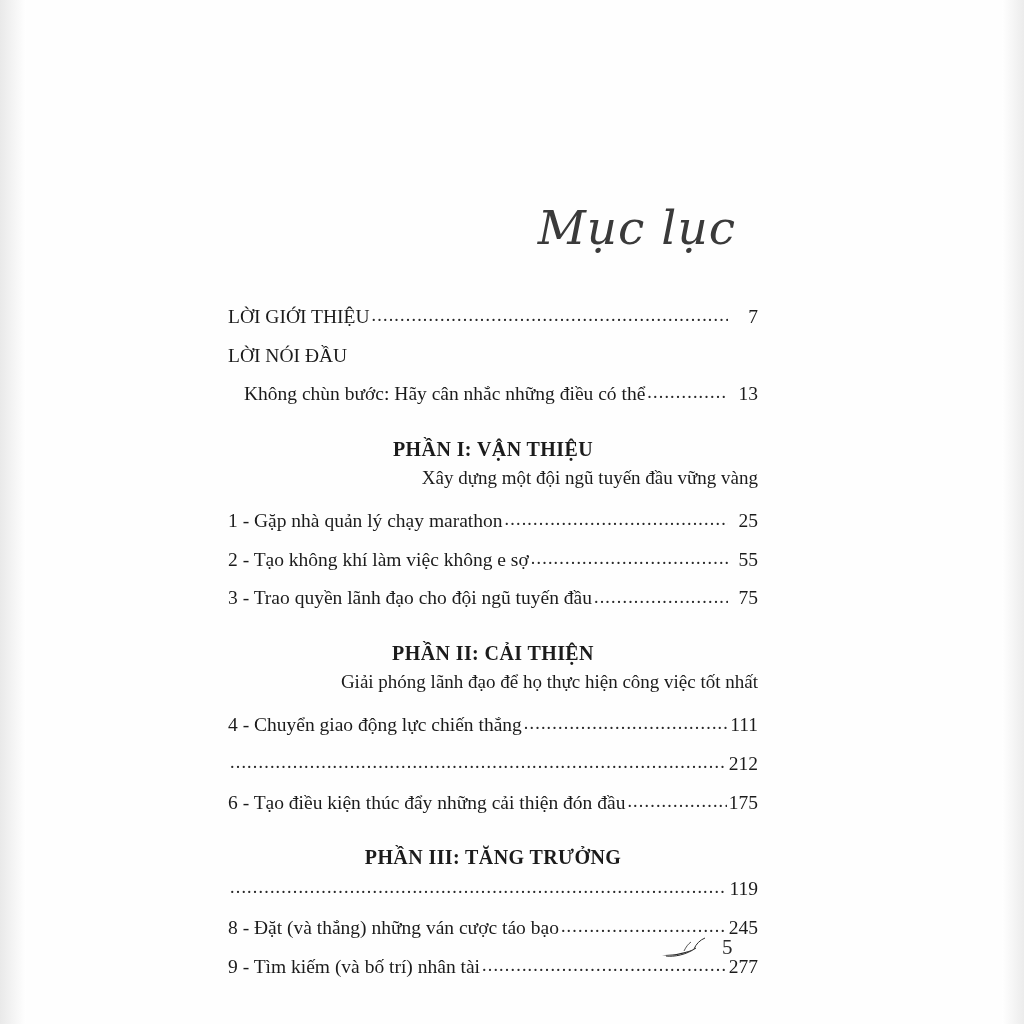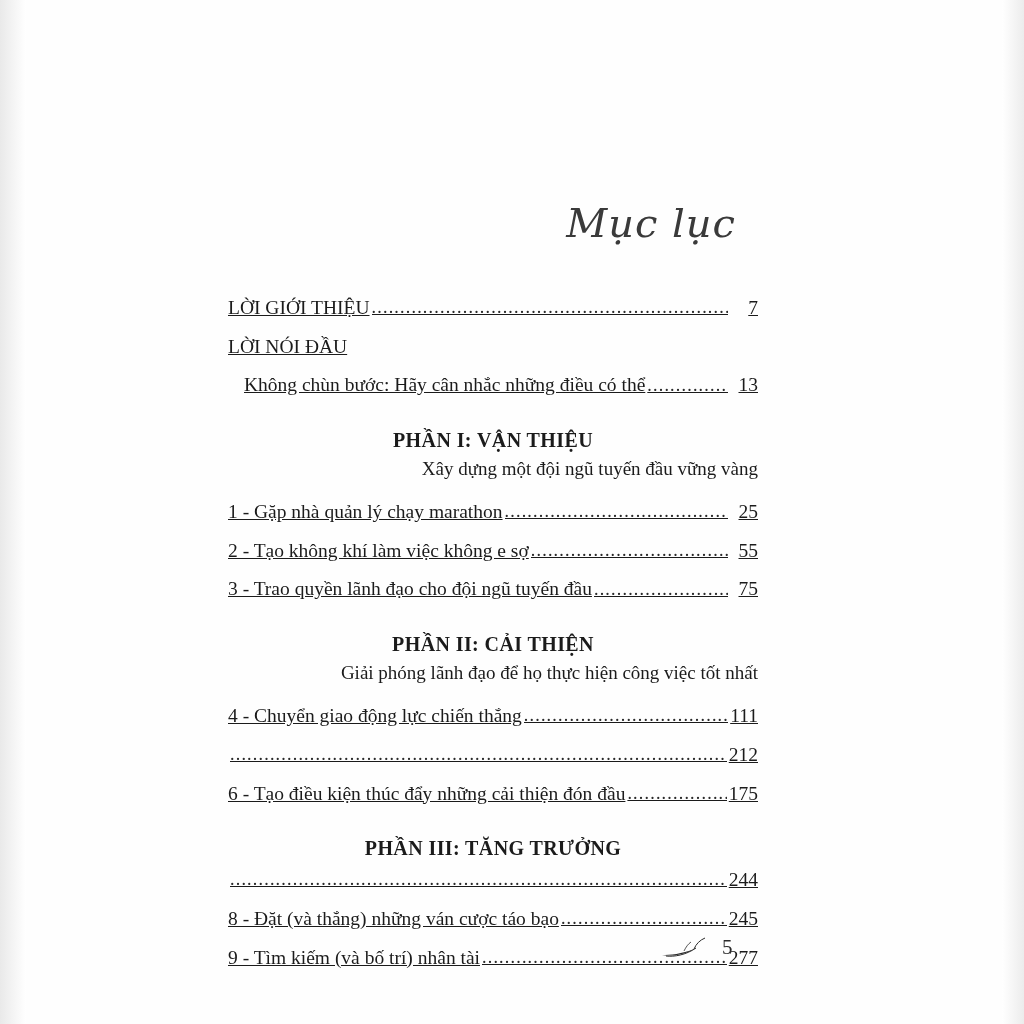--- a/index.html
+++ b/index.html
@@ -46,36 +46,35 @@
   .toc {
     position: absolute;
     left: 228px;
     top: 200px;
     width: 530px;
   }
 
   .toc-title {
     font-family: "DejaVu Serif", serif;
     font-style: italic;
-    font-size: 40px;
+    font-size: 47px;
     color: #3a3a3a;
     text-align: right;
     padding-right: 22px;
     letter-spacing: 1px;
     margin-bottom: 48px;
   }
 
   .entry {
     display: flex;
-    align-items: flex-end;
+    align-items: center;
     font-size: 19.5px;
     line-height: 1.42;
     margin: 0 0 11px 0;
     white-space: nowrap;
-    text-decoration: underline;
   }
   .entry .label {
     flex: 0 0 auto;
   }
   .entry .dots {
     flex: 1 1 auto;
     overflow: hidden;
     white-space: nowrap;
     margin: 0 2px;
     color: #2a2a2a;
@@ -193,21 +192,21 @@
         <span class="dots">........................................................................................................</span>
         <span class="page-num">175</span>
       </div>
     </div>
 
     <div class="group">
       <div class="part">PHẦN III: TĂNG TRƯỞNG</div>
 
       <div class="entry">
         <span class="dots">........................................................................................................</span>
-        <span class="page-num">244</span>
+        <span class="page-num">119</span>
       </div>
       <div class="entry">
         <span class="label">8 - Đặt (và thắng) những ván cược táo bạo</span>
         <span class="dots">........................................................................................................</span>
         <span class="page-num">245</span>
       </div>
       <div class="entry">
         <span class="label">9 - Tìm kiếm (và bố trí) nhân tài</span>
         <span class="dots">........................................................................................................</span>
         <span class="page-num">277</span>

